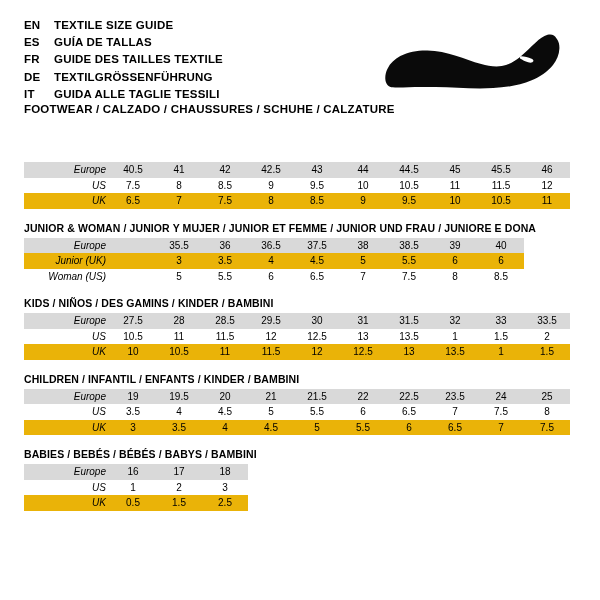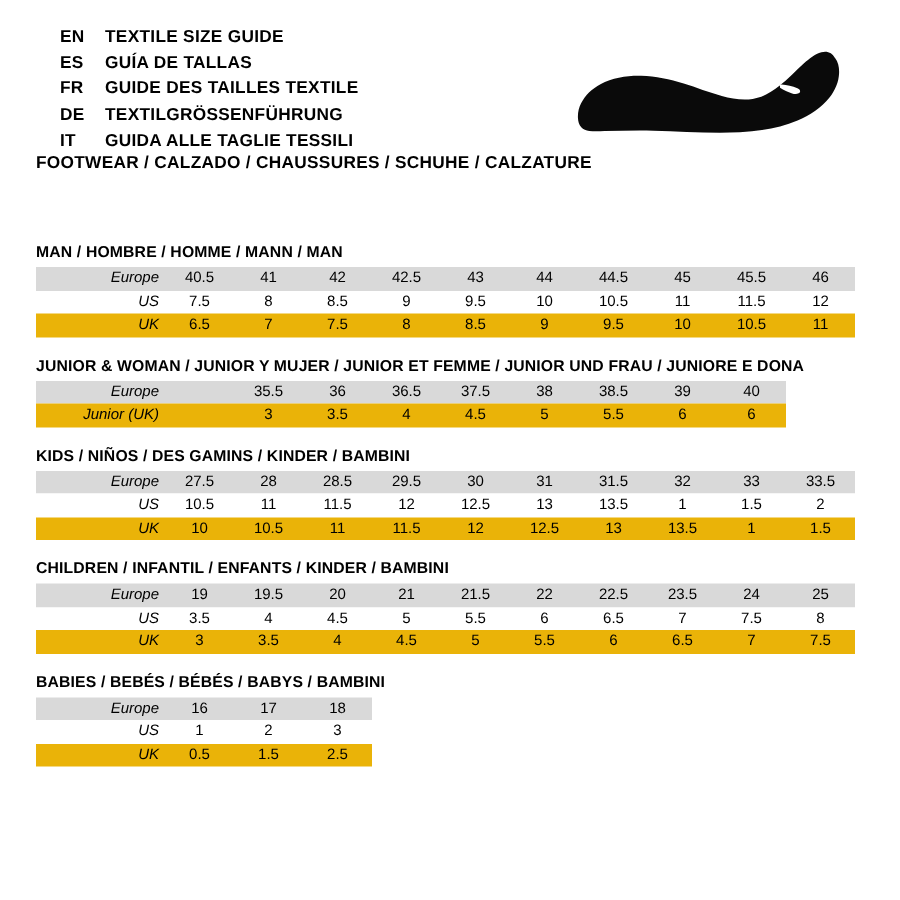--- a/index.html
+++ b/index.html
@@ -18,21 +18,20 @@
   .header {
     position: relative;
     padding: 16px 24px 0 24px;
     height: 140px;
   }
   .lang-table {
     border-collapse: collapse;
     font-size: 11.5px;
     font-weight: bold;
     letter-spacing: 0.2px;
-    margin-left: 16px;
   }
   .lang-table td { padding: 1.5px 0; vertical-align: top; line-height: 1.25; }
   .lang-code { width: 30px; }
   .footwear-line {
     margin-top: 0;
     font-size: 11.5px;
     font-weight: bold;
     letter-spacing: 0.2px;
   }
   .shoe-wrap {
@@ -113,21 +112,20 @@
       <svg viewBox="0 0 190 80" width="190" height="80" aria-hidden="true">
         <path fill="#0a0a0a" d="M186.5 16.5c-1.6-3.4-5.1-4.8-8.9-3.7-4.3 1.2-8.1 4.3-11.6 7.4-5.6 5-10.7 10.6-16.6 15.2-5.2 4.1-11 7.6-17.6 8.6-6.9 1.1-13.9-.2-20.6-2-8.6-2.3-16.9-5.7-25.4-8.3-9.2-2.9-18.7-5-28.4-5.2-9.3-.2-18.8 1.2-27.1 5.6-5.4 2.9-10.2 7.2-12.9 12.8-1.5 3-2.3 6.4-2.1 9.8.1 2.2.7 4.5 2.2 6.2 1.3 1.5 3.3 2.2 5.3 2.4 3.4.4 6.8.2 10.2.1 10.9-.3 21.8-.5 32.7-.3 19.2.4 38.4 2 57.5 1 13.1-.7 26.3-2.7 38.5-7.8 8.1-3.4 15.8-8.3 21.3-15.3 3.7-4.7 6.2-10.4 6.4-16.4.1-3.5-.4-7.1-2.8-10.1z"></path>
         <path fill="#ffffff" d="M150 36.5c2.6 1.5 5.2 3 8.1 3.8 1.4.4 3 .6 4.3-.1.6-.3 1.1-.9 1-1.6-.1-.9-1-1.4-1.8-1.8-3.3-1.6-7-2.2-10.5-2.5-.4 0-.8.1-1.1.2-.3.6.2 1.4 0 2z"></path>
       </svg>
     </div>
   </div>
 
   <div class="sections">
 
     <div class="section">
-      <div class="section-title">MAN / HOMBRE / HOMME / MANN / MAN</div>
       <table class="size">
         <colgroup>
             <col class="w-label">
             <col class="w-cell">
             <col class="w-cell">
             <col class="w-cell">
             <col class="w-cell">
             <col class="w-cell">
             <col class="w-cell">
             <col class="w-cell">
@@ -211,20 +209,32 @@
             <td class="lbl">Junior (UK)</td>
             <td></td>
             <td>3</td>
             <td>3.5</td>
             <td>4</td>
             <td>4.5</td>
             <td>5</td>
             <td>5.5</td>
             <td>6</td>
             <td>6</td>
+          </tr>
+          <tr class="plain">
+            <td class="lbl">Woman (US)</td>
+            <td></td>
+            <td>5</td>
+            <td>5.5</td>
+            <td>6</td>
+            <td>6.5</td>
+            <td>7</td>
+            <td>7.5</td>
+            <td>8</td>
+            <td>8.5</td>
           </tr>
         </tbody>
       </table>
     </div>
 
     <div class="section">
       <div class="section-title">KIDS / NIÑOS / DES GAMINS / KINDER / BAMBINI</div>
       <table class="size">
         <colgroup>
             <col class="w-label">

